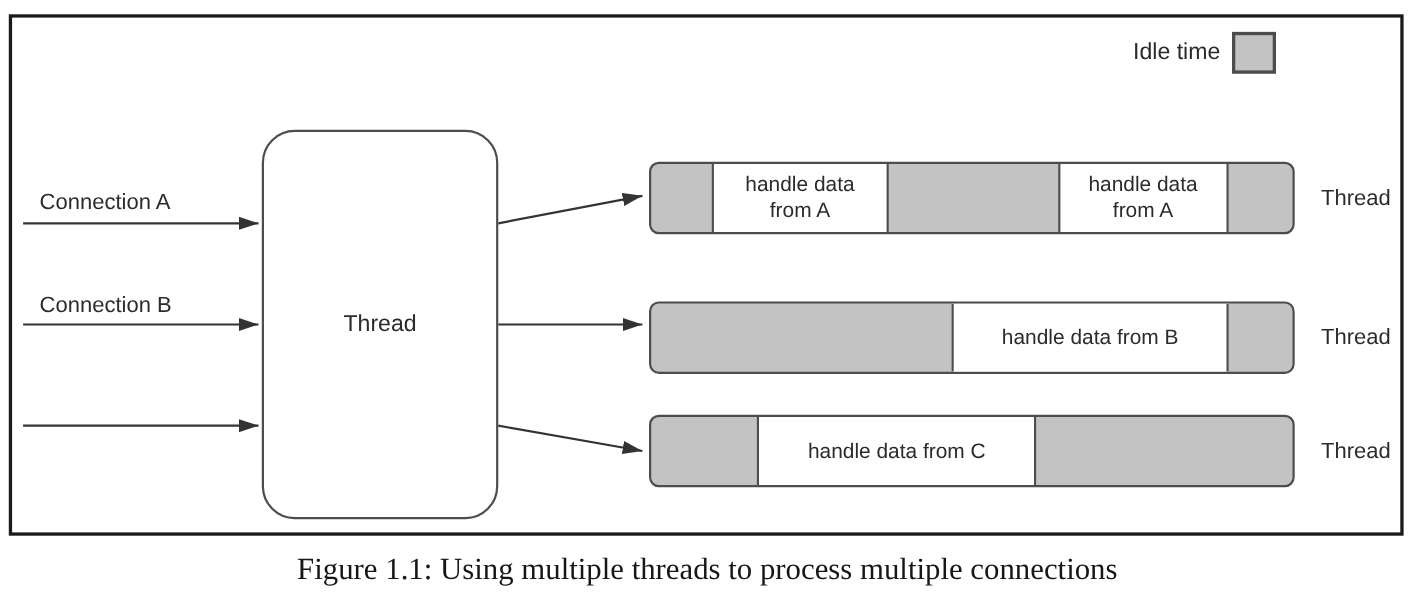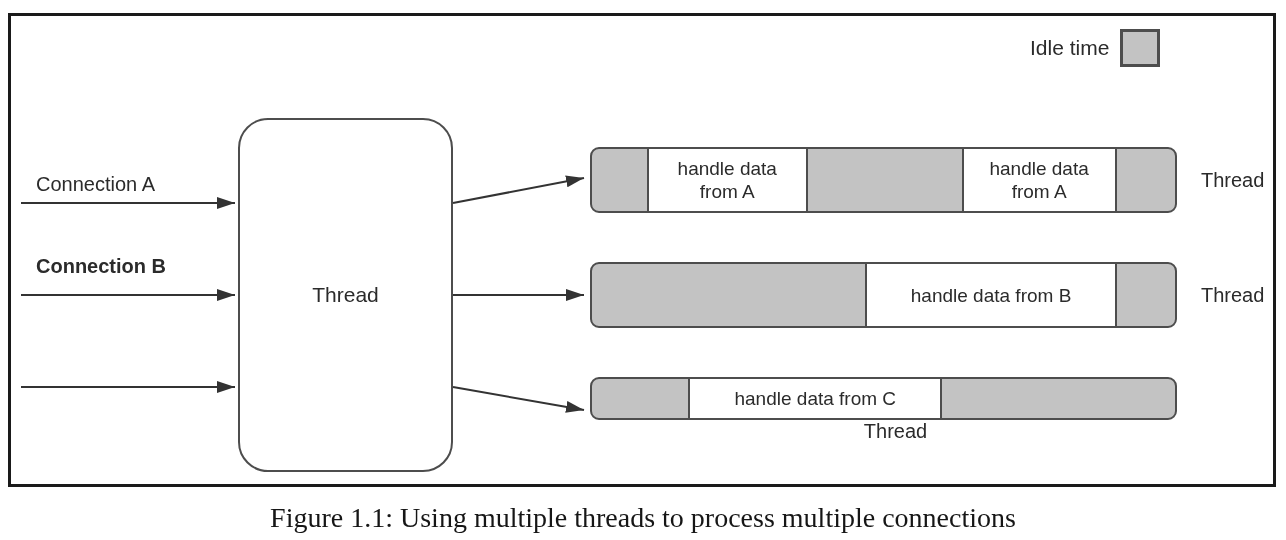--- a/index.html
+++ b/index.html
@@ -34,41 +34,41 @@
     width:40px;height:38px;margin-left:11px;
     background:var(--idle-fill);
     border:3px solid var(--stroke);
   }
   
   .conn-label{
     position:absolute;left:36px;
     font-size:20px;color:var(--text);white-space:nowrap;
   }
   .conn-a{top:173px;}
-  .conn-b{top:255px;font-weight:bold;}
+  .conn-b{top:267px;}
   .conn-c{top:357px;}
   
   .server-box{
     position:absolute;left:238px;top:118px;width:215px;height:354px;
     border:2px solid var(--stroke);
     border-radius:30px;
     background:#fff;
     display:flex;align-items:center;justify-content:center;
   }
   .server-label{font-size:21px;color:var(--text);}
   
   .arrows{position:absolute;left:0;top:0;width:1286px;height:540px;pointer-events:none;}
   
   .thread-row{
     position:absolute;left:590px;height:66px;
     display:flex;align-items:center;
   }
   .row-1{top:147px;}
-  .row-2{top:262px;}
-  .row-3{top:377px;flex-direction:column;}
+  .row-2{top:274px;}
+  .row-3{top:377px;}
   .thread-bar{
     width:587px;height:66px;
     display:flex;
     background:var(--idle-fill);
     border:2px solid var(--stroke);
     border-radius:9px;
     overflow:hidden;
   }
   .seg{height:100%;}
   .seg.busy{

